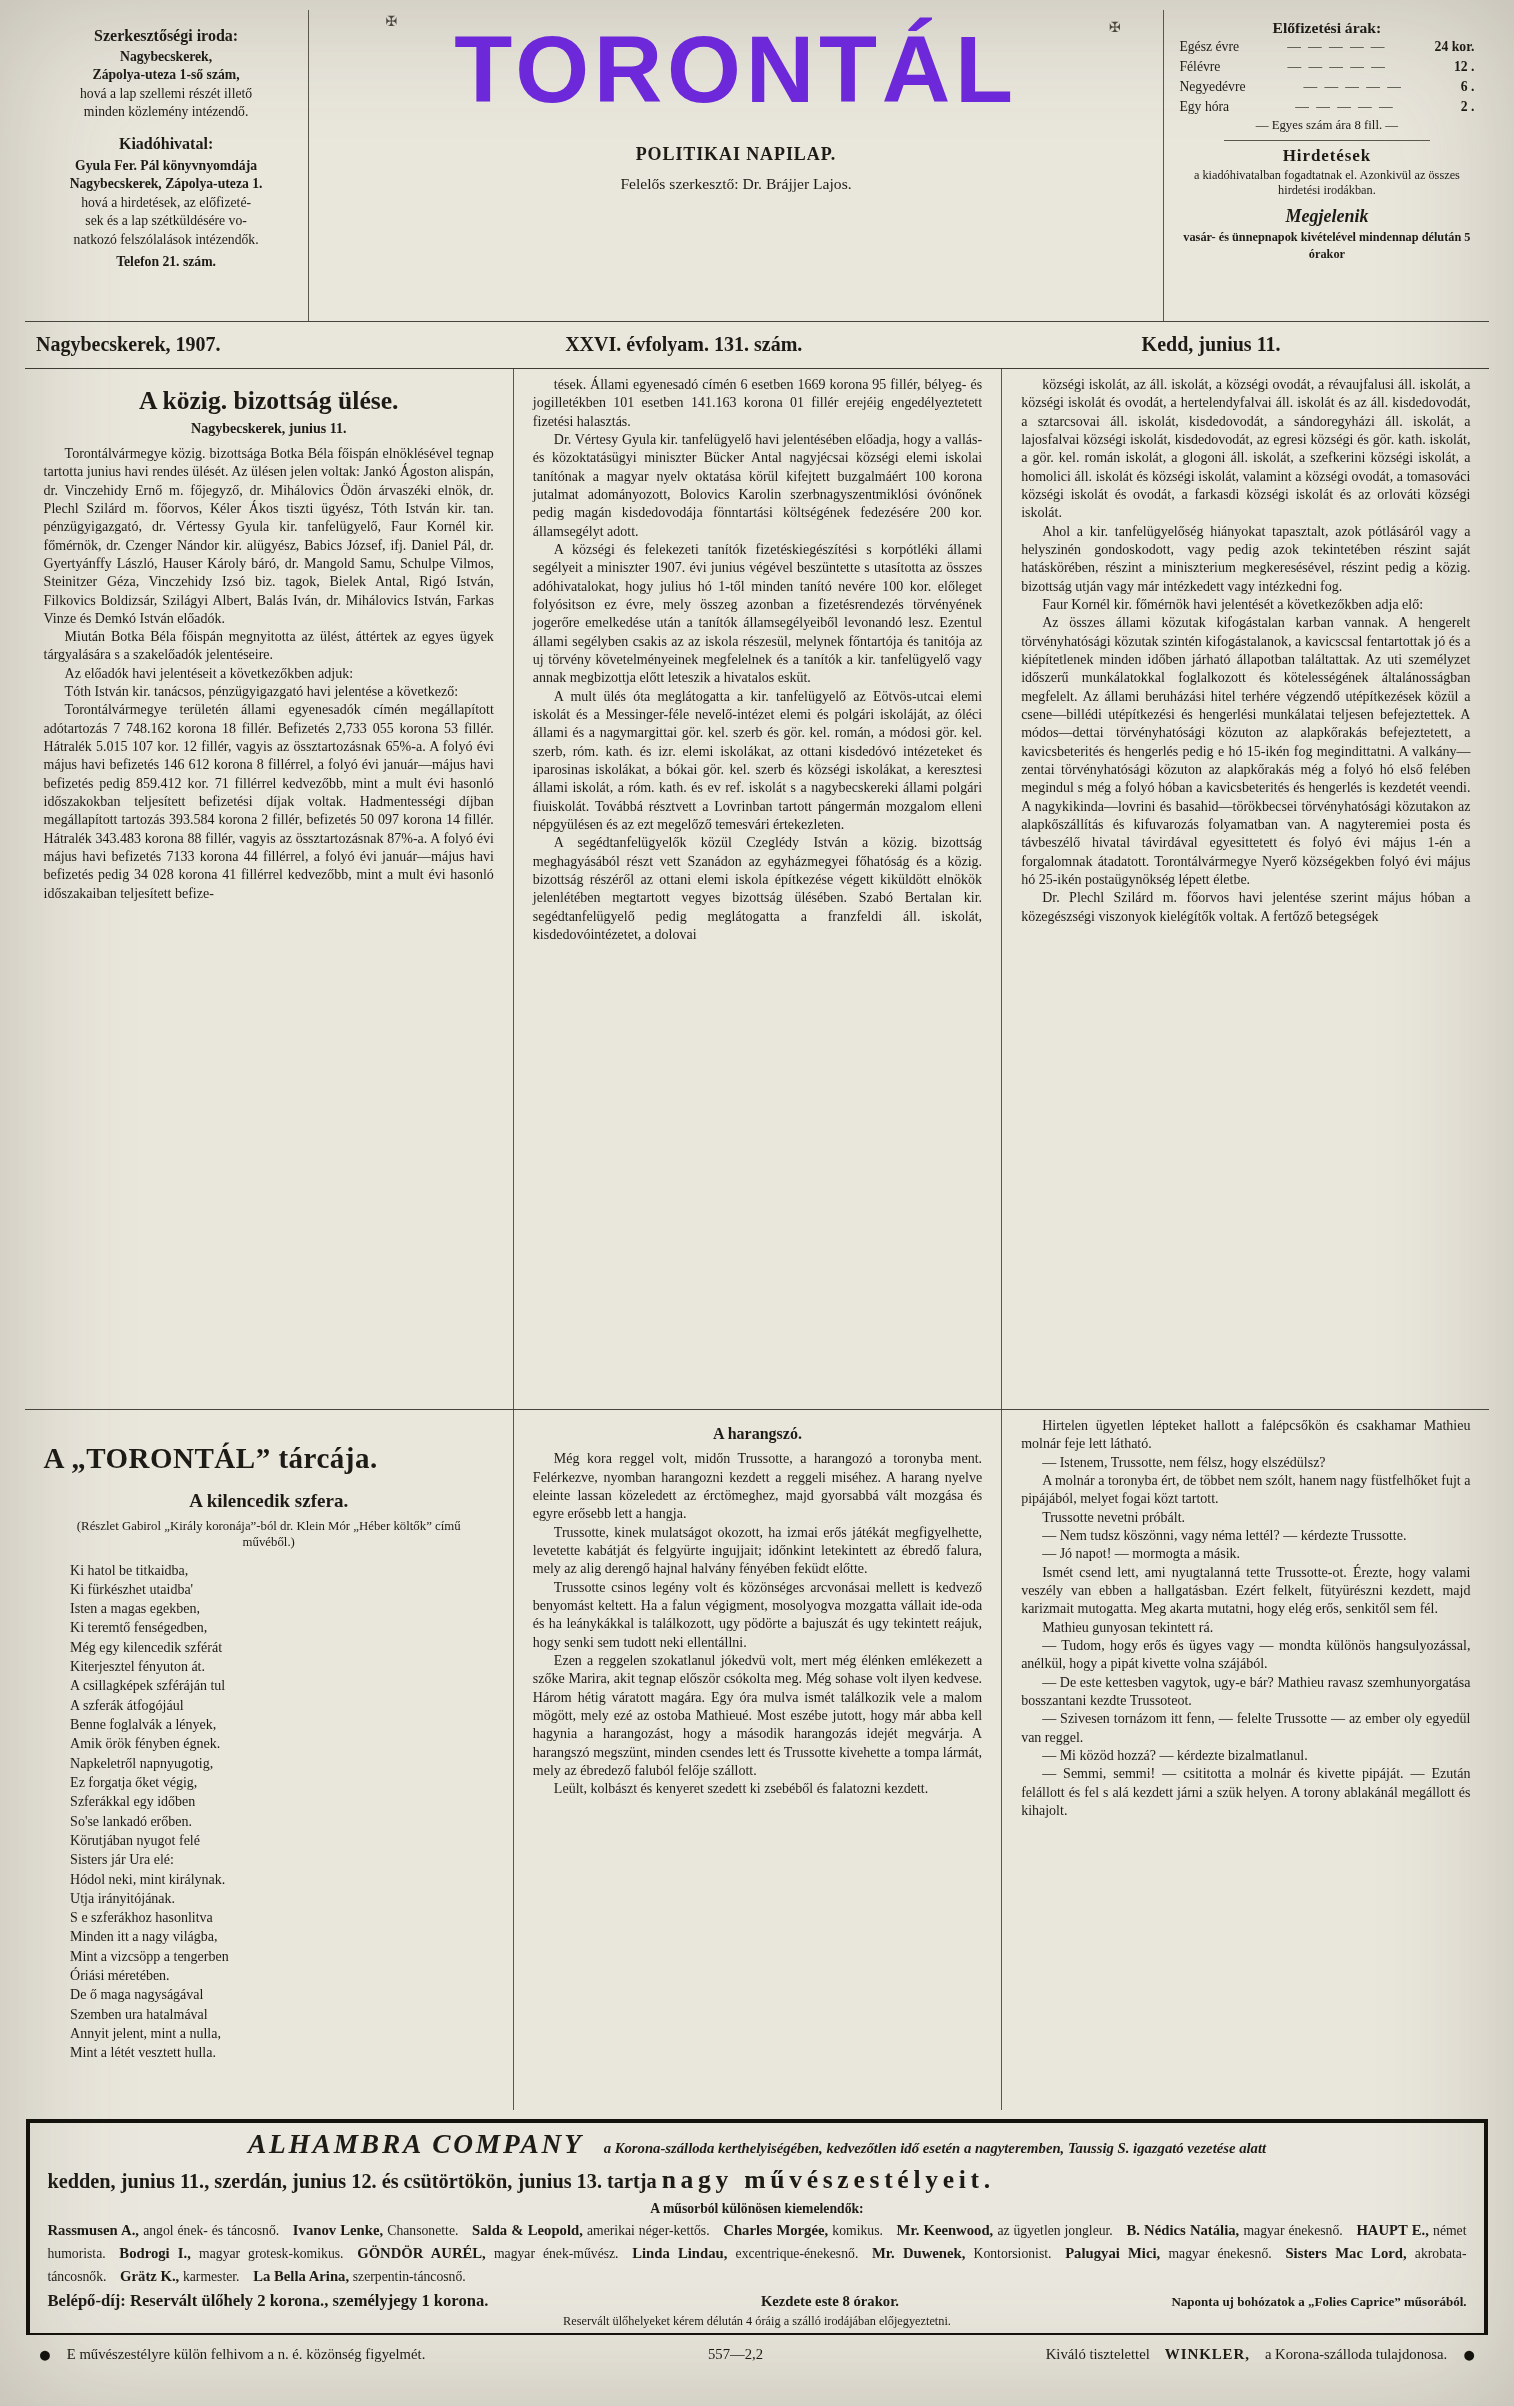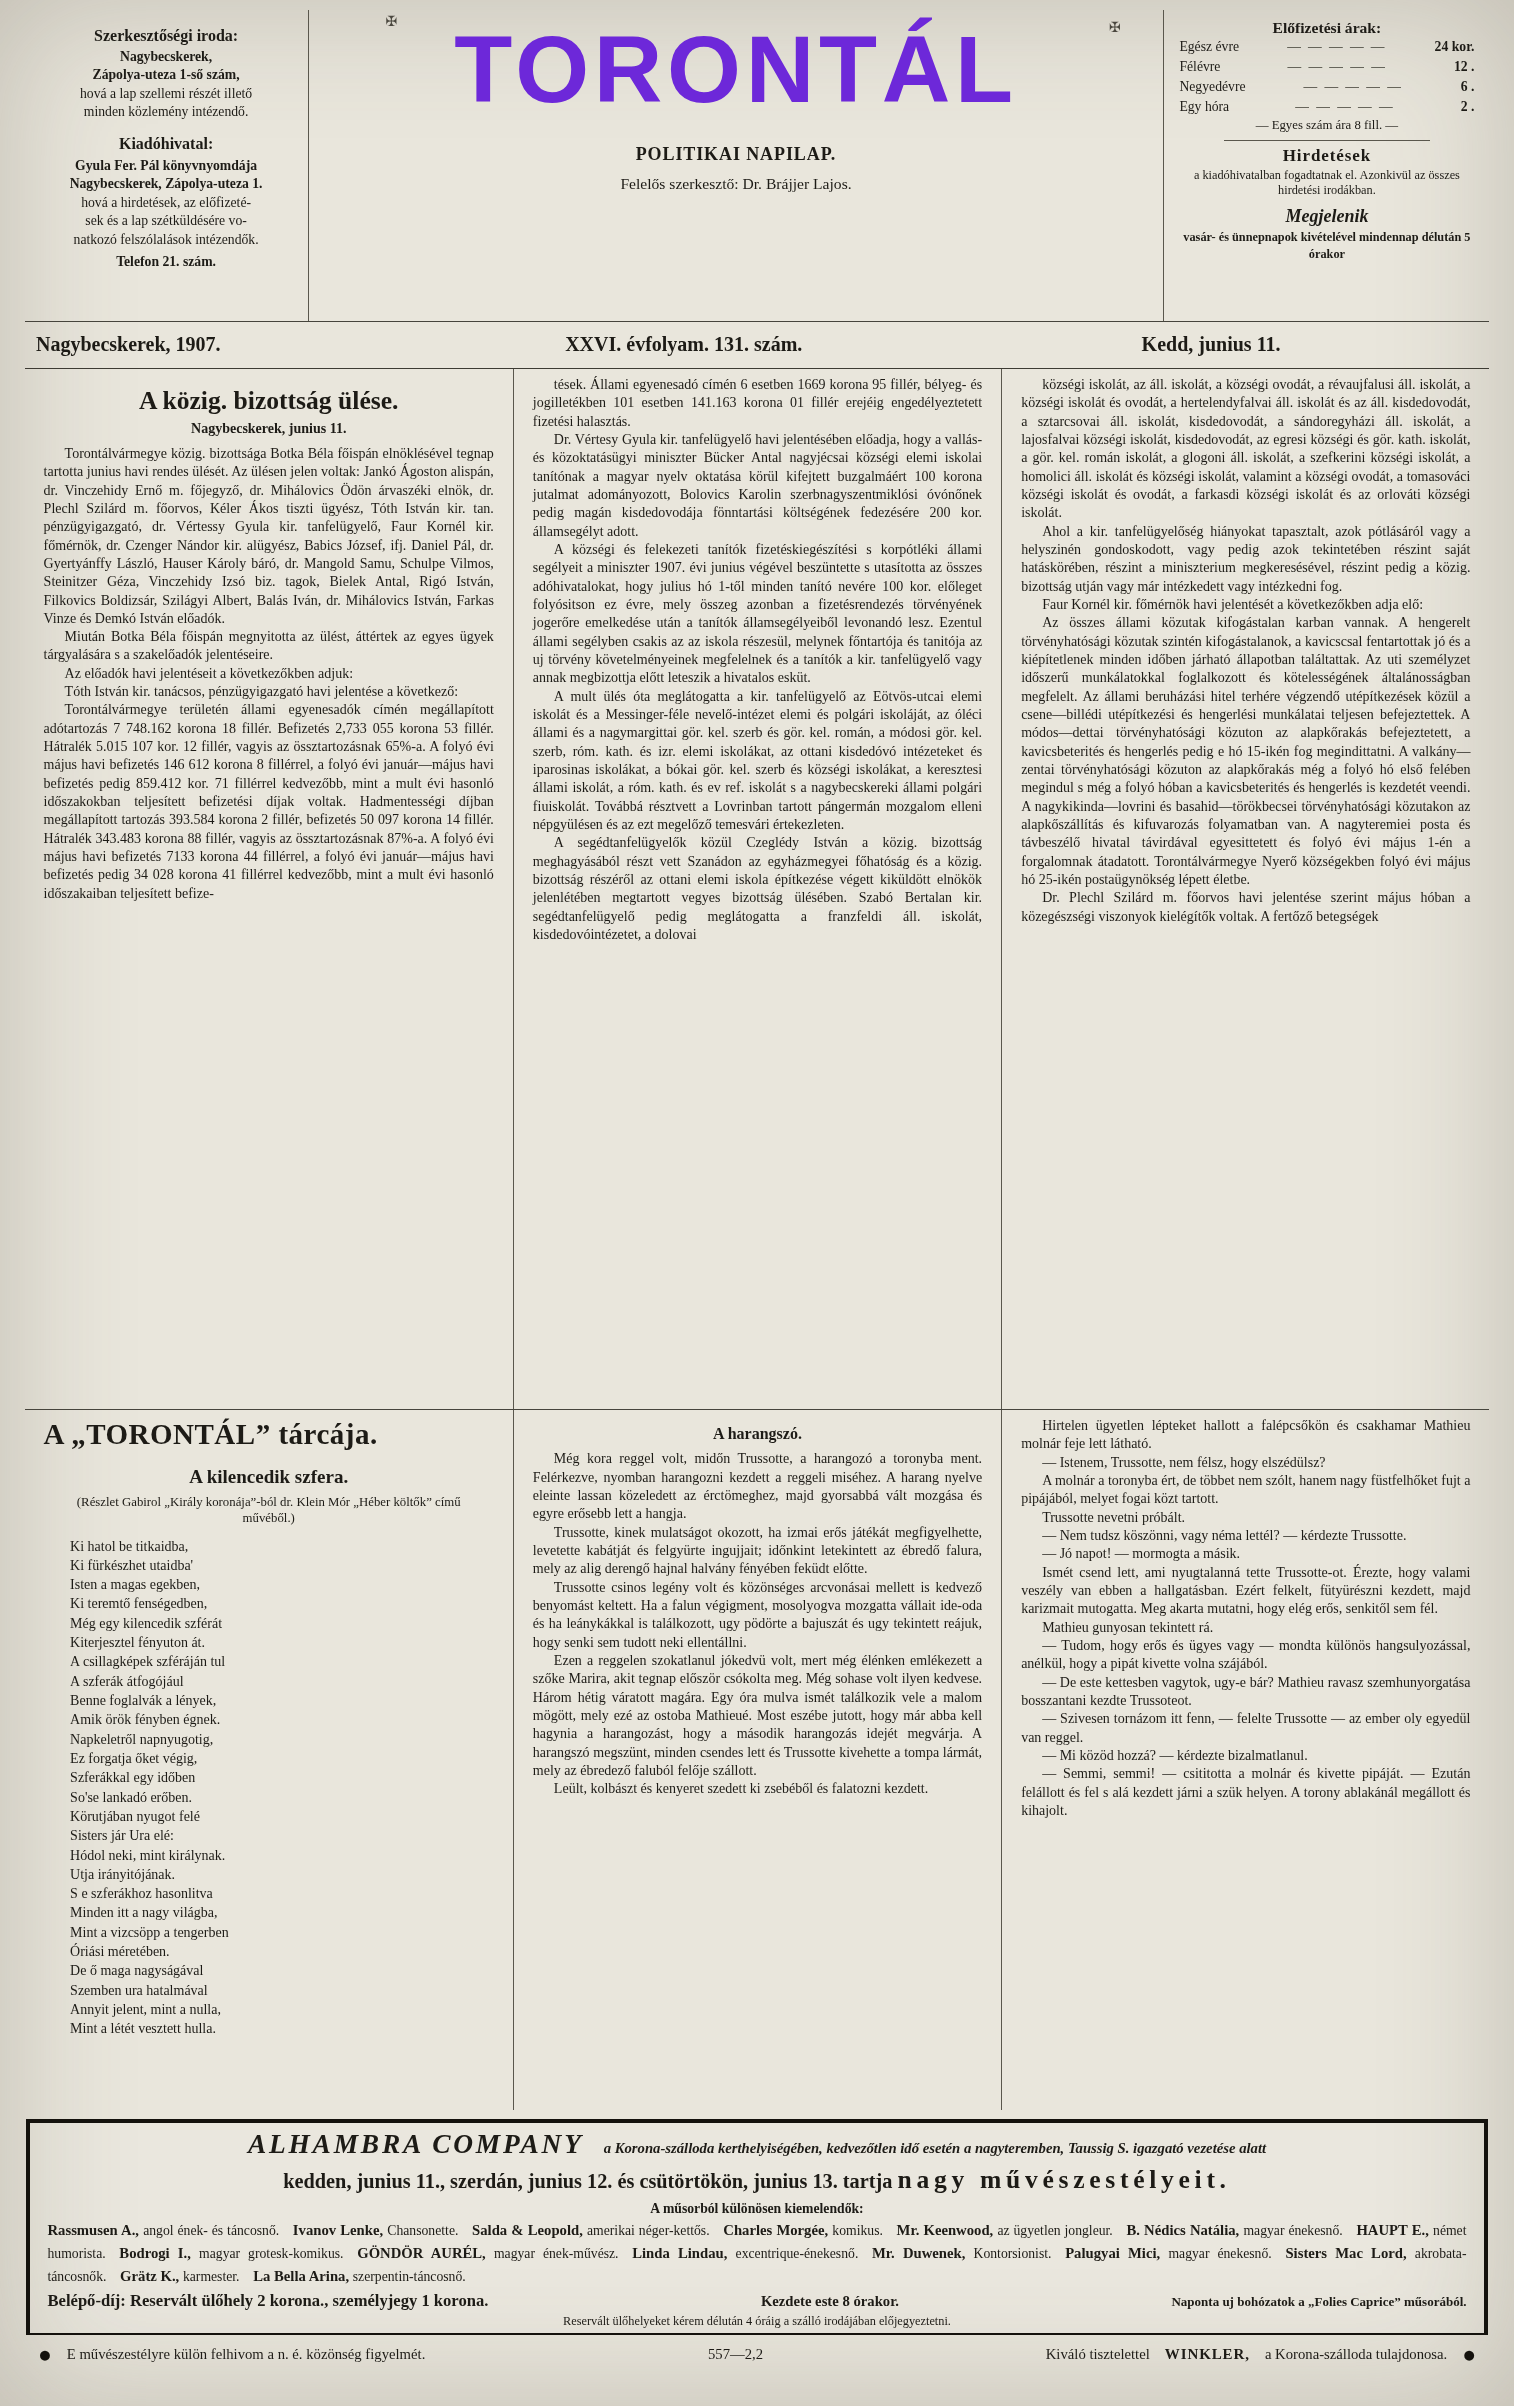--- a/index.html
+++ b/index.html
@@ -62,33 +62,33 @@
   .ncol + .ncol { border-left:0.9px solid #5a574d; }
   .para { font-size:14px; line-height:1.31; text-align:justify; text-indent:21px; }
 
   
   .main-section { height:1041px; border-bottom:0.9px solid #46443c; }
   .article-title { text-align:center; font-weight:bold; font-size:25.6px; margin:9.5px 0 5.7px; }
   .article-dateline { text-align:center; font-weight:bold; font-size:14px; margin-bottom:7.6px; }
 
   
   .feuilleton { height:700px; }
-  .f-title { font-weight:bold; font-size:29px; margin:1px 0 15px; letter-spacing:0.5px; }
+  .f-title { font-weight:bold; font-size:29px; margin:25px 0 15px; letter-spacing:0.5px; }
   .poem-title { text-align:center; font-weight:bold; font-size:19px; margin-bottom:5.7px; }
   .poem-attr { text-align:center; font-size:12.8px; line-height:1.3; margin:0 7.6px 9.5px; }
   .poem-line { font-size:14px; line-height:1.38; padding-left:26.5px; white-space:nowrap; }
   .story-title { text-align:center; font-weight:bold; font-size:16px; margin:7.6px 0 7.6px; }
 
   
   .ad-wrap { height:296px; overflow:hidden; padding:9.5px 1.9px 0; }
   .ad-box { border:4.7px solid #14120d; border-bottom-width:2.8px; padding:5.7px 17px 3.8px; background:rgba(255,255,255,.06); }
   .ad-line1 { display:flex; align-items:baseline; justify-content:center; gap:20px;font-style:italic; }
   .ad-name { font-weight:bold; font-size:27.4px; letter-spacing:2.8px; white-space:nowrap; }
   .ad-line1-rest { font-weight:bold; font-size:14.7px; }
-  .ad-line2 { text-align:center; font-weight:bold; font-size:20.3px; margin-top:5.7px; }
+  .ad-line2 { font-weight:bold; font-size:20.3px; margin-top:5.7px; }
   .ad-line2 .big { font-size:25.6px; letter-spacing:4.7px; }
   .ad-intro { text-align:center; font-weight:bold; font-size:13.7px; margin-top:5.7px; }
   .ad-performers { font-size:13.7px; line-height:1.55; text-align:justify; margin-top:1.9px; }
   .performer b { font-size:14.7px; }
   .ad-entry { display:flex; justify-content:space-between; align-items:baseline; font-weight:bold; margin-top:3.8px; gap:24px; }
   .ad-entry .e1 { font-size:16.6px; white-space:nowrap; }
   .ad-entry .e2 { font-size:14.7px; white-space:nowrap; }
   .ad-entry .e3 { font-size:13px; white-space:nowrap; }
   .ad-reserve { text-align:center; font-size:12.3px; margin-top:2.8px; }
   .ad-closing { display:flex; align-items:center; gap:15px; padding:8.5px 11.4px 0; font-size:14.7px; }

